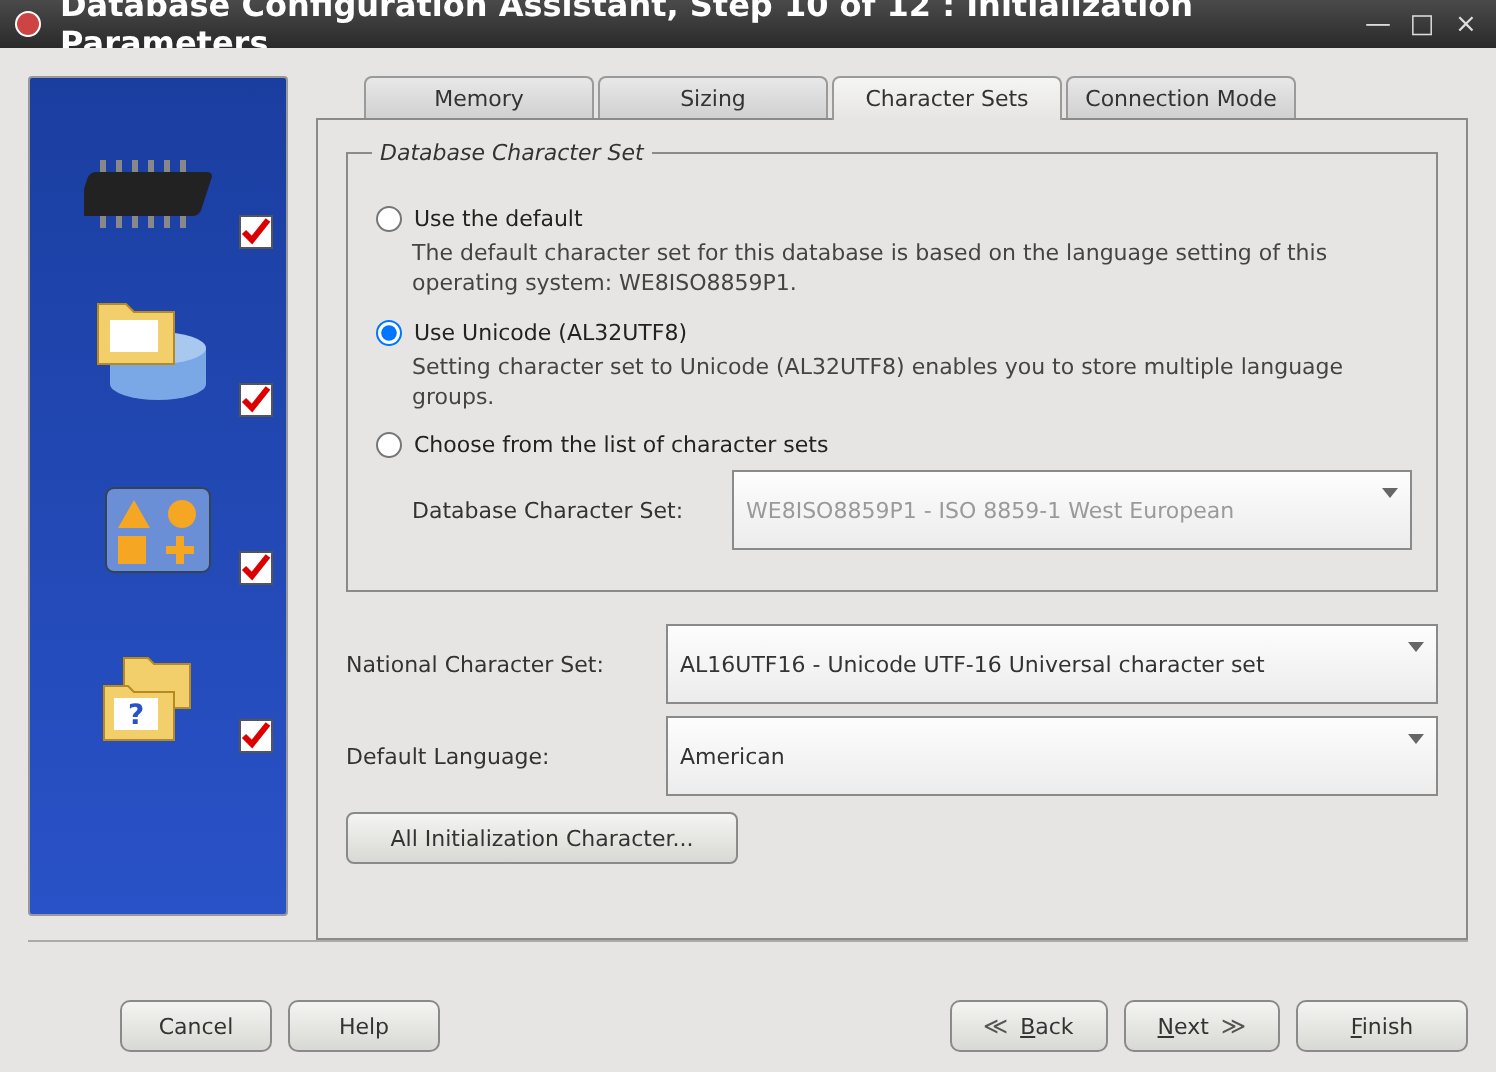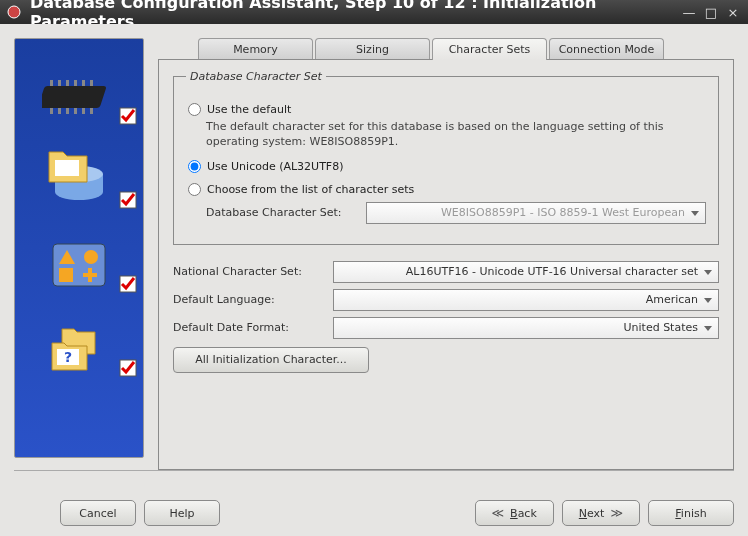--- a/index.html
+++ b/index.html
@@ -14,40 +14,40 @@
 
 .content-row { display: flex; padding: 14px 14px 0 14px; height: 446px; }
 
 .wizard-rail { width: 130px; height: 420px; background: linear-gradient(#1a3ea0, #2a52c8); border: 1px solid #999; border-radius: 2px; position: relative; display:flex; flex-direction:column; align-items:center; padding-top:16px; }
 .wizard-rail .step-slot { width: 100%; height: 84px; position: relative; display:flex; align-items:center; justify-content:center; }
 .wizard-rail svg { display:block; }
 .wizard-rail .check { position:absolute; right:4px; top:52px; width:20px; height:20px; }
 
 .main { flex:1; margin-left: 14px; display:flex; flex-direction:column; }
 
-.tabs { display:flex; gap:2px; margin-left: 40px; }
+.tabs { display:flex; gap:2px; margin-left: 24px; }
 .tab { width: 115px; height: 22px; background: linear-gradient(#e8e8e8,#cfcfcf); border: 1px solid #9a9a9a; border-bottom: none; border-radius: 4px 4px 0 0; display:flex; align-items:center; justify-content:center; color:#333; font-size:11px; }
 .tab.active { background: linear-gradient(#f5f5f3,#e6e5e3); position:relative; z-index:2; }
 
 .panel { border: 1px solid #8a8a8a; background: #e6e5e3; flex:1; padding: 10px 14px; position:relative; margin-top:-1px; }
 
 fieldset.dcs { border: 1px solid #8a8a8a; padding: 10px 12px 14px 12px; }
 fieldset.dcs legend { font-size: 11px; color: #333; padding: 0 4px; font-style: italic; }
 
 .opt { margin: 8px 0 4px 2px; display:flex; align-items:flex-end; }
 .opt input[type=radio] { margin-top:2px; margin-right:6px; }
 .opt-label { color:#222; }
 .desc { margin: 2px 0 8px 20px; color:#444; line-height: 1.35; }
 .disabled-text { color:#9a9a9a; }
 
 .row { display:flex; align-items:center; margin:6px 0; }
 .row .lab { width: 160px; color:#333; }
 .row .select { flex:1; }
 
-.select-box { height:22px; border:1px solid #8a8a8a; background: linear-gradient(#fdfdfd,#ececec); display:flex; align-items:center; padding: 0 20px 0 6px; position:relative; color:#333;justify-content:flex-end; }
+.select-box { height:40px; border:1px solid #8a8a8a; background: linear-gradient(#fdfdfd,#ececec); display:flex; align-items:center; padding: 0 20px 0 6px; position:relative; color:#333; }
 .select-box.dis { color:#9a9a9a; }
 .select-box::after { content:""; position:absolute; right:6px; top:8px; width:0;height:0;border-left:4px solid transparent;border-right:4px solid transparent;border-top:5px solid #666; }
 
 .all-init { margin-top: 8px; width: 196px; height: 26px; border:1px solid #8a8a8a; background: linear-gradient(#f4f4f2,#d8d8d4); border-radius:4px; display:flex; align-items:center; justify-content:center; color:#333; }
 
 .footer { position:absolute; bottom:10px; left:14px; right:14px; display:flex; align-items:center;padding-left:46px; }
 .footer .btn { height:26px; border:1px solid #8a8a8a; background: linear-gradient(#f4f4f2,#d8d8d4); border-radius:5px; display:flex; align-items:center; justify-content:center; color:#333; padding: 0 16px; font-size:11px; }
 .footer .left-group { display:flex; gap:8px; }
 .footer .right-group { margin-left:auto; display:flex; gap:8px; }
 .footer .btn .ul { text-decoration: underline; }
@@ -183,20 +183,21 @@
           <div class="opt">
             <input type="radio" name="dcs" style="">
             <span class="opt-label">Use the default</span>
           </div>
           <div class="desc">The default character set for this database is based on the language setting of this operating system: WE8ISO8859P1.</div>
 
           <div class="opt">
             <input type="radio" name="dcs" checked="" style="">
             <span class="opt-label">Use Unicode (AL32UTF8)</span>
           </div>
+          <div class="desc">Setting character set to Unicode (AL32UTF8) enables you to store multiple language groups.</div>
 
           <div class="opt">
             <input type="radio" name="dcs" style="">
             <span class="opt-label">Choose from the list of character sets</span>
           </div>
           <div class="row" style="margin-left:20px;">
             <span class="lab disabled-text">Database Character Set:</span>
             <div class="select">
               <div class="select-box dis">
                 <span>WE8ISO8859P1 - ISO 8859-1 West European</span>
@@ -216,28 +217,20 @@
           </div>
         </div>
         <div class="row">
           <span class="lab">Default Language:</span>
           <div class="select">
             <div class="select-box">
               <span>American</span>
             </div>
           </div>
         </div>
-        <div class="row">
-          <span class="lab">Default Date Format:</span>
-          <div class="select">
-            <div class="select-box">
-              <span>United States</span>
-            </div>
-          </div>
-        </div>
 
         <div class="all-init">
           <span>All Initialization Character...</span>
         </div>
       </div>
     </div>
   </div>
 
   <hr class="sep">
 

